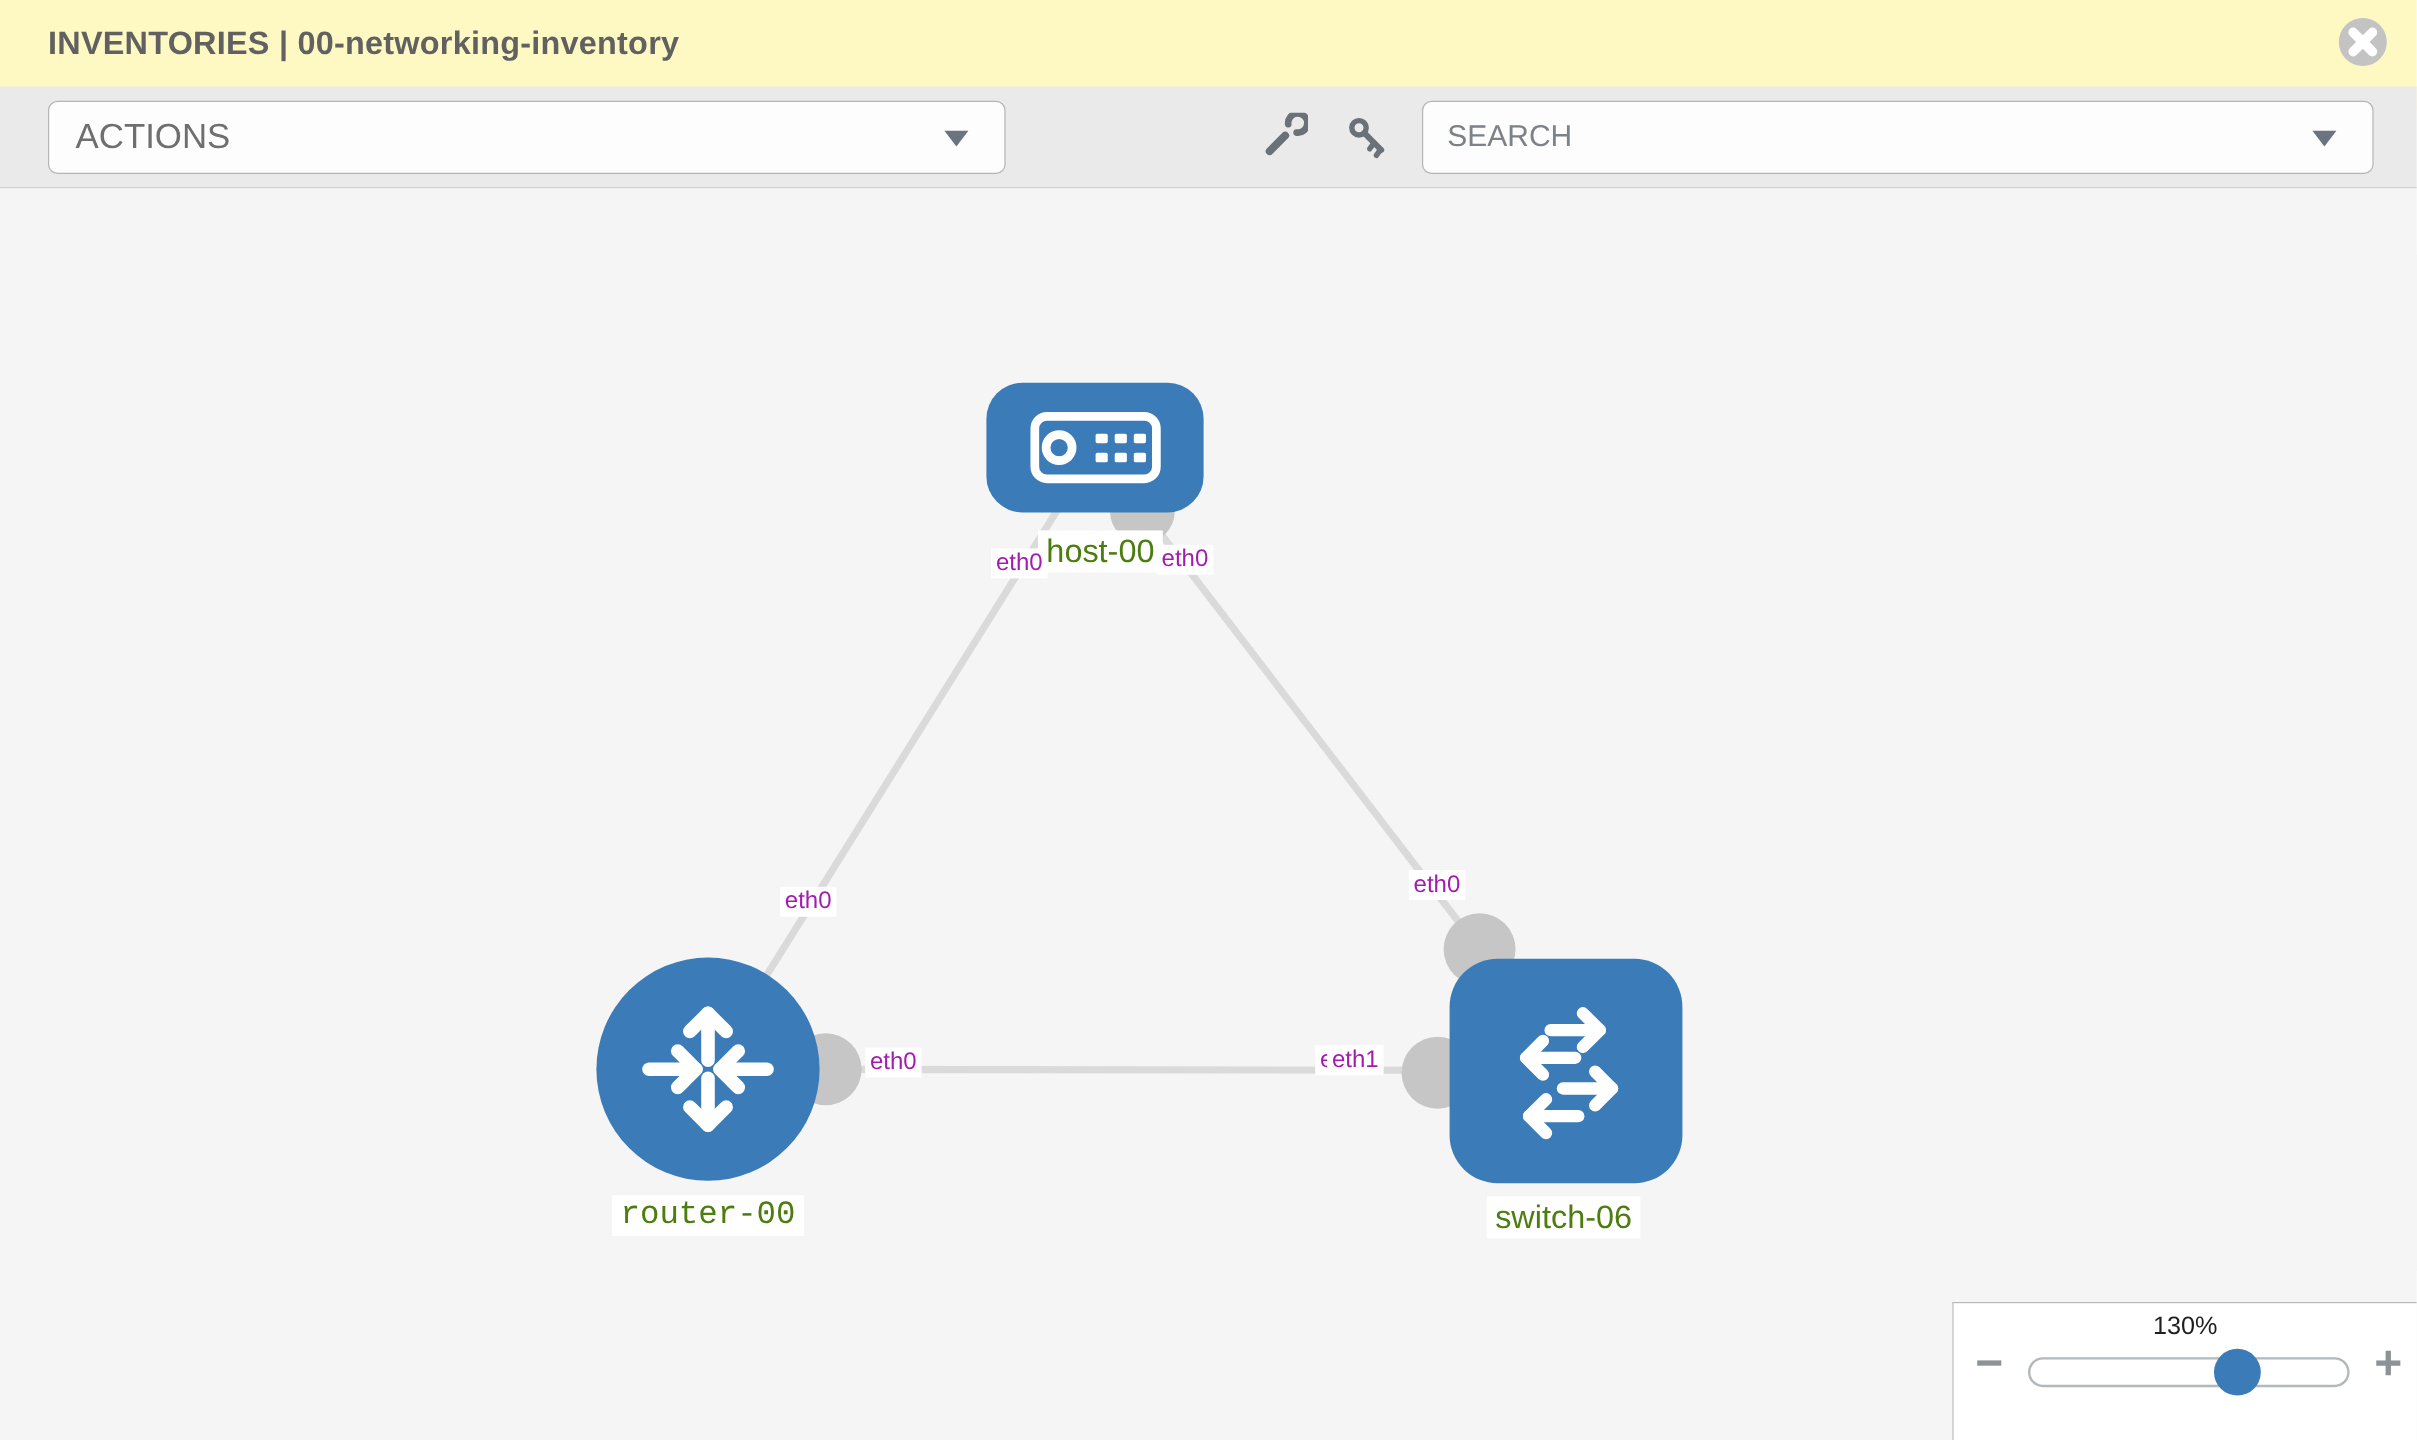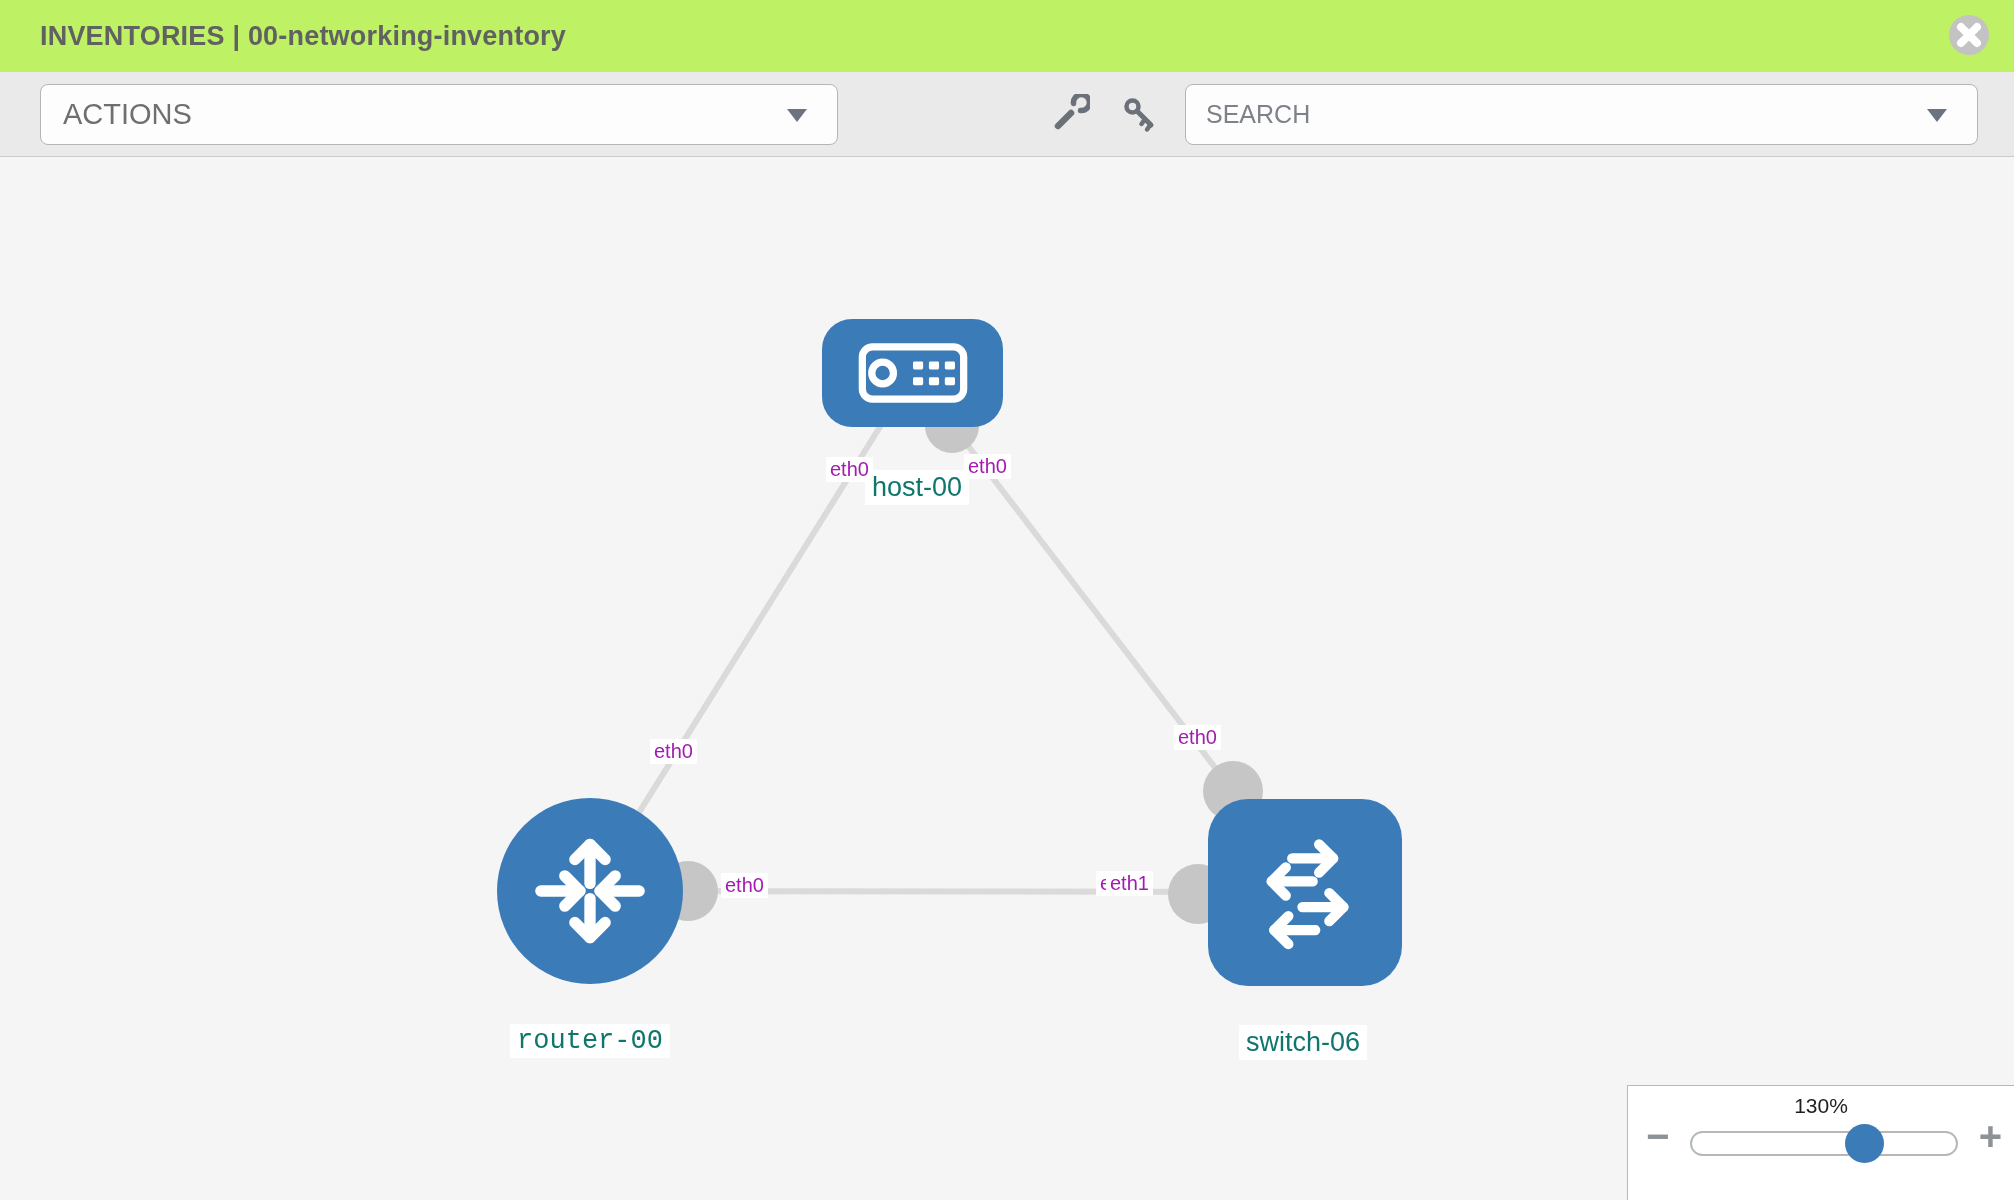--- a/index.html
+++ b/index.html
@@ -1,21 +1,21 @@
 <!DOCTYPE html>
 <html><head>
 <meta charset="utf-8">
 <style>
   * { margin: 0; padding: 0; box-sizing: border-box; }
   html, body { width: 2014px; height: 1200px; overflow: hidden; background: #ffffff;
     font-family: "Liberation Sans", sans-serif; }
   .stage { position: relative; width: 2014px; height: 1200px; }
 
   
-  .header { position: absolute; top: 0; left: 0; width: 2014px; height: 92px; background: #bef264; }
+  .header { position: absolute; top: 0; left: 0; width: 2014px; height: 92px; background: #fef9c3; }
   .page-title { position: absolute; left: 40px; top: 0; line-height: 72px;
     font-size: 27px; font-weight: bold; color: #616161; letter-spacing: 0.2px; }
   .close-btn { position: absolute; right: 24px; top: 14px; width: 42px; height: 42px;
     border: none; background: transparent; cursor: pointer; }
 
   
   .toolbar { position: absolute; top: 72px; left: 0; width: 2014px; height: 85px;
     background: #eaeaea; border-bottom: 1px solid #cccccc; }
   .combo { position: absolute; top: 12px; height: 61px; background: #fdfdfd;
     border: 1px solid #b5b5b5; border-radius: 8px; display: flex; align-items: center; cursor: pointer; }
@@ -38,21 +38,21 @@
   .canvas { position: absolute; top: 157px; left: 0; width: 2014px; height: 1043px; background: #f5f5f5; }
   .links-svg { position: absolute; left: 0; top: 0; }
 
   .node { position: absolute; display: flex; align-items: center; justify-content: center;
     background: #3b7cb8; cursor: pointer; }
   .node-host   { left: 822px; top: 162px; width: 181px; height: 108px; border-radius: 30px; }
   .node-router { left: 497px; top: 641px; width: 186px; height: 186px; border-radius: 50%; }
   .node-switch { left: 1208px; top: 642px; width: 194px; height: 187px; border-radius: 40px; }
 
   .node-label { position: absolute; transform: translateX(-50%); background: #ffffff;
-    padding: 2px 7px; font-size: 27px; color: #0f766e; white-space: nowrap; margin-top: 28px; }
+    padding: 2px 7px; font-size: 27px; color: #4d7c0f; white-space: nowrap; }
   .label-host   { left: 917px;  top: 285px; }
   .label-router { left: 590px;  top: 839px; font-family: Liberation Mono, monospace; }
   .label-switch { left: 1303px; top: 840px; }
 
   .if-label { position: absolute; background: #ffffff; padding: 1px 4px; font-size: 20px;
     color: #a21caf; white-space: nowrap; }
   .if-host-router  { left: 826px;  top: 300px; }
   .if-host-switch  { left: 964px;  top: 297px; }
   .if-router-host  { left: 650px;  top: 582px; }
   .if-router-switch{ left: 721px;  top: 716px; }

